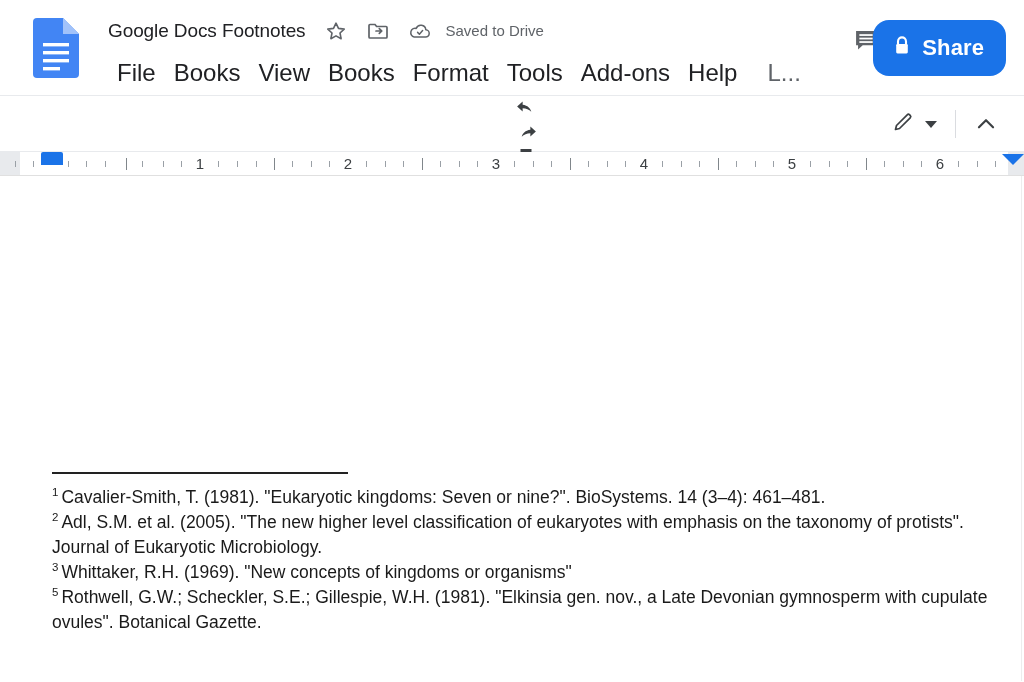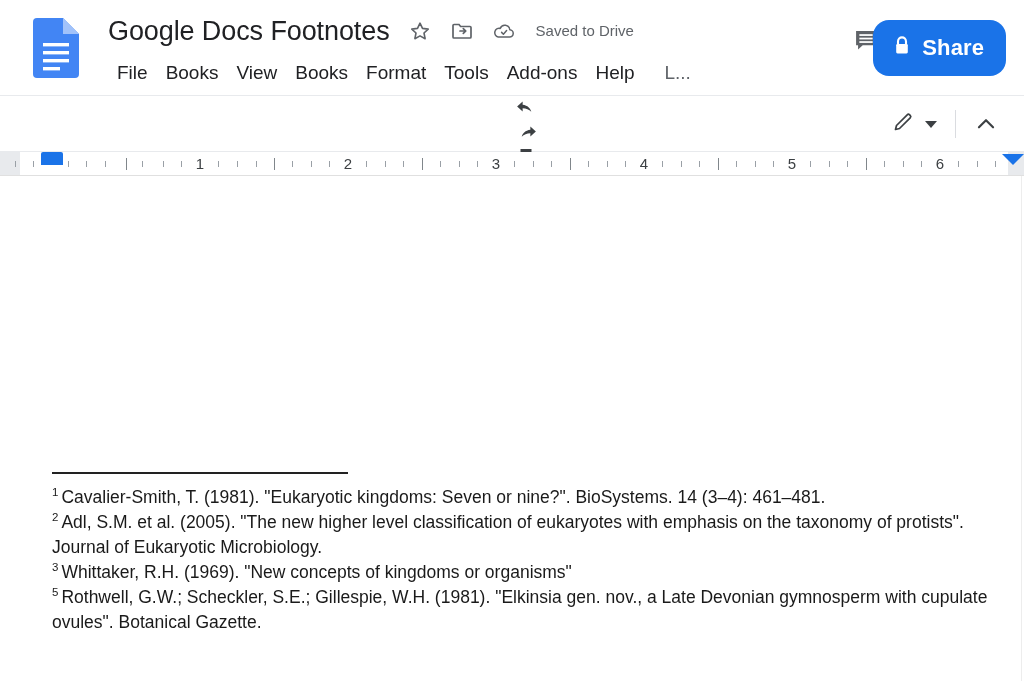--- a/index.html
+++ b/index.html
@@ -27,52 +27,52 @@
   .docs-logo svg { display: block; }
 
   .title-row {
     position: absolute;
     left: 108px; top: 14px;
     display: flex;
     align-items: center;
     gap: 0;
   }
   .doc-title {
-    font-size: 27px;
+    font-size: 19px;
     color: #202124;
     font-weight: 400;
     letter-spacing: -0.1px;
     white-space: nowrap;
     line-height: 34px;
   }
   .hdr-icon {
     margin-left: 18px;
     width: 24px; height: 24px;
     display: inline-flex;
     align-items: center; justify-content: center;
     color: #5f6368;
     cursor: pointer;
   }
   .hdr-icon svg { display: block; }
   .saved-label {
-    margin-left: 20px;
+    margin-left: 14px;
     font-size: 15px;
     color: #5f6368;
     white-space: nowrap;
     line-height: 24px;
   }
 
   .menu-row {
     position: absolute;
     left: 108px; top: 58px;
     display: flex;
     align-items: center;
   }
   .menu-item {
-    font-size: 19px;
+    font-size: 24px;
     color: #202124;
     padding: 2px 9px;
     border-radius: 4px;
     cursor: pointer;
     white-space: nowrap;
     line-height: 26px;
   }
   .menu-item.truncated {
     color: #5f6368;
     margin-left: 12px;

